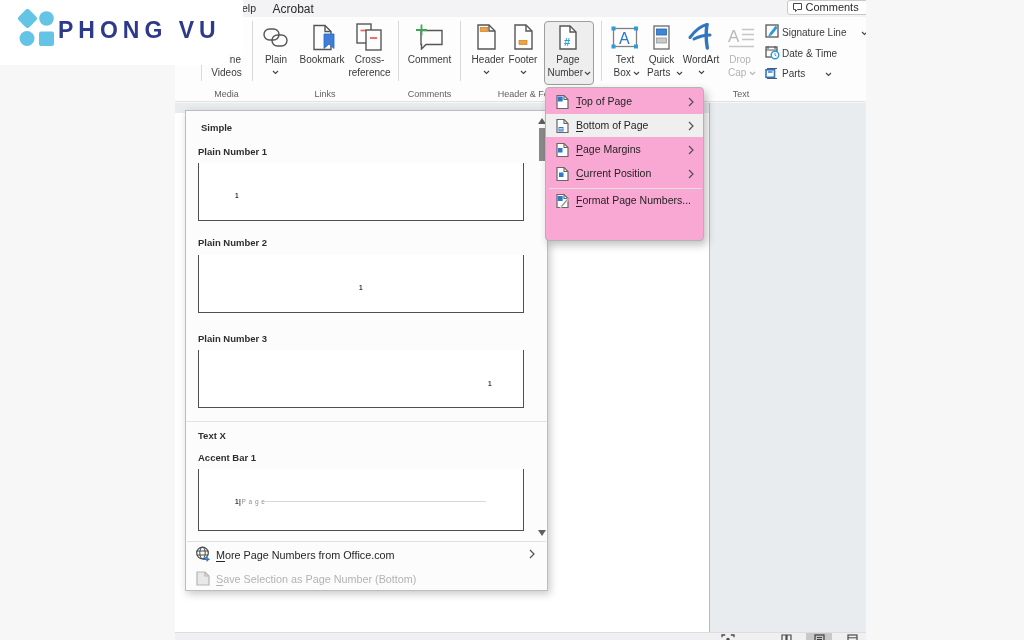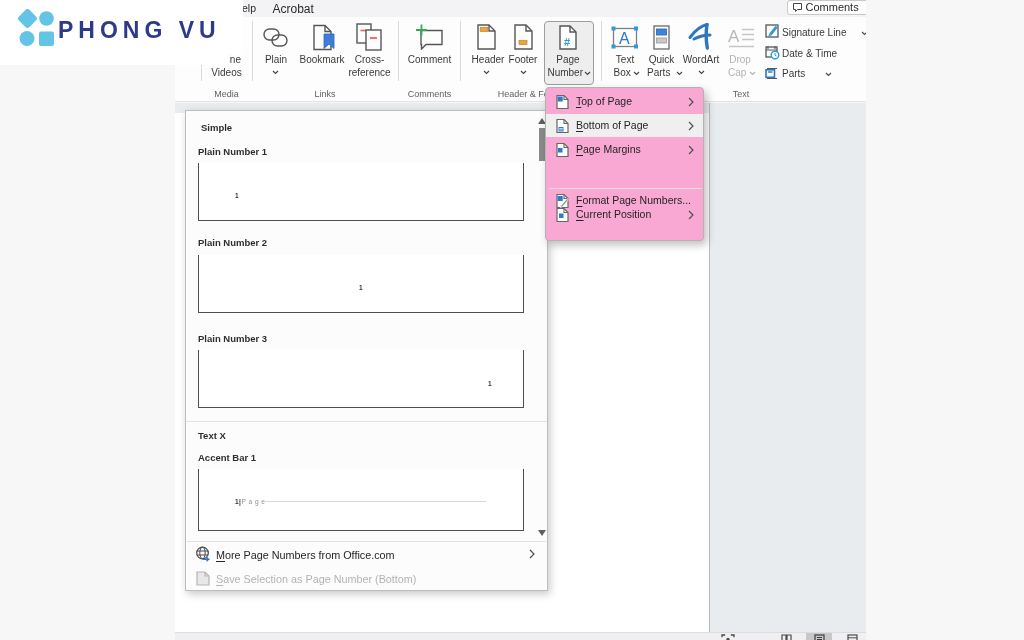--- a/index.html
+++ b/index.html
@@ -281,21 +281,21 @@
     <svg class="mi" viewBox="0 0 15 15">
         <path d="M2 1.5h7l4 4v9H2z" fill="#fff" stroke="#666" stroke-width="1.2"></path>
         <path d="M9 1.5v4h4" fill="none" stroke="#666" stroke-width="1.1"></path>
         <rect x="3" y="6" width="4.5" height="4.5" fill="#2f7ac6"></rect>
       </svg>
     <div class="mtext"><u>P</u>age Margins</div>
     <svg class="marr" viewBox="0 0 6 10">
         <path d="M1 1l4 4-4 4" fill="none" stroke="#505050" stroke-width="1.2"></path>
       </svg>
   </div>
-  <div class="abs" style="left:0;top:74px;width:157px;height:24px;margin-top:41px;">
+  <div class="abs" style="left:0;top:74px;width:157px;height:24px;">
     <svg class="mi" viewBox="0 0 15 15">
         <path d="M2 1.5h7l4 4v9H2z" fill="#fff" stroke="#666" stroke-width="1.2"></path>
         <path d="M9 1.5v4h4" fill="none" stroke="#666" stroke-width="1.1"></path>
         <rect x="4" y="6.5" width="4.5" height="4.5" fill="#2f7ac6"></rect>
       </svg>
     <div class="mtext"><u>C</u>urrent Position</div>
     <svg class="marr" viewBox="0 0 6 10">
         <path d="M1 1l4 4-4 4" fill="none" stroke="#505050" stroke-width="1.2"></path>
       </svg>
   </div>

